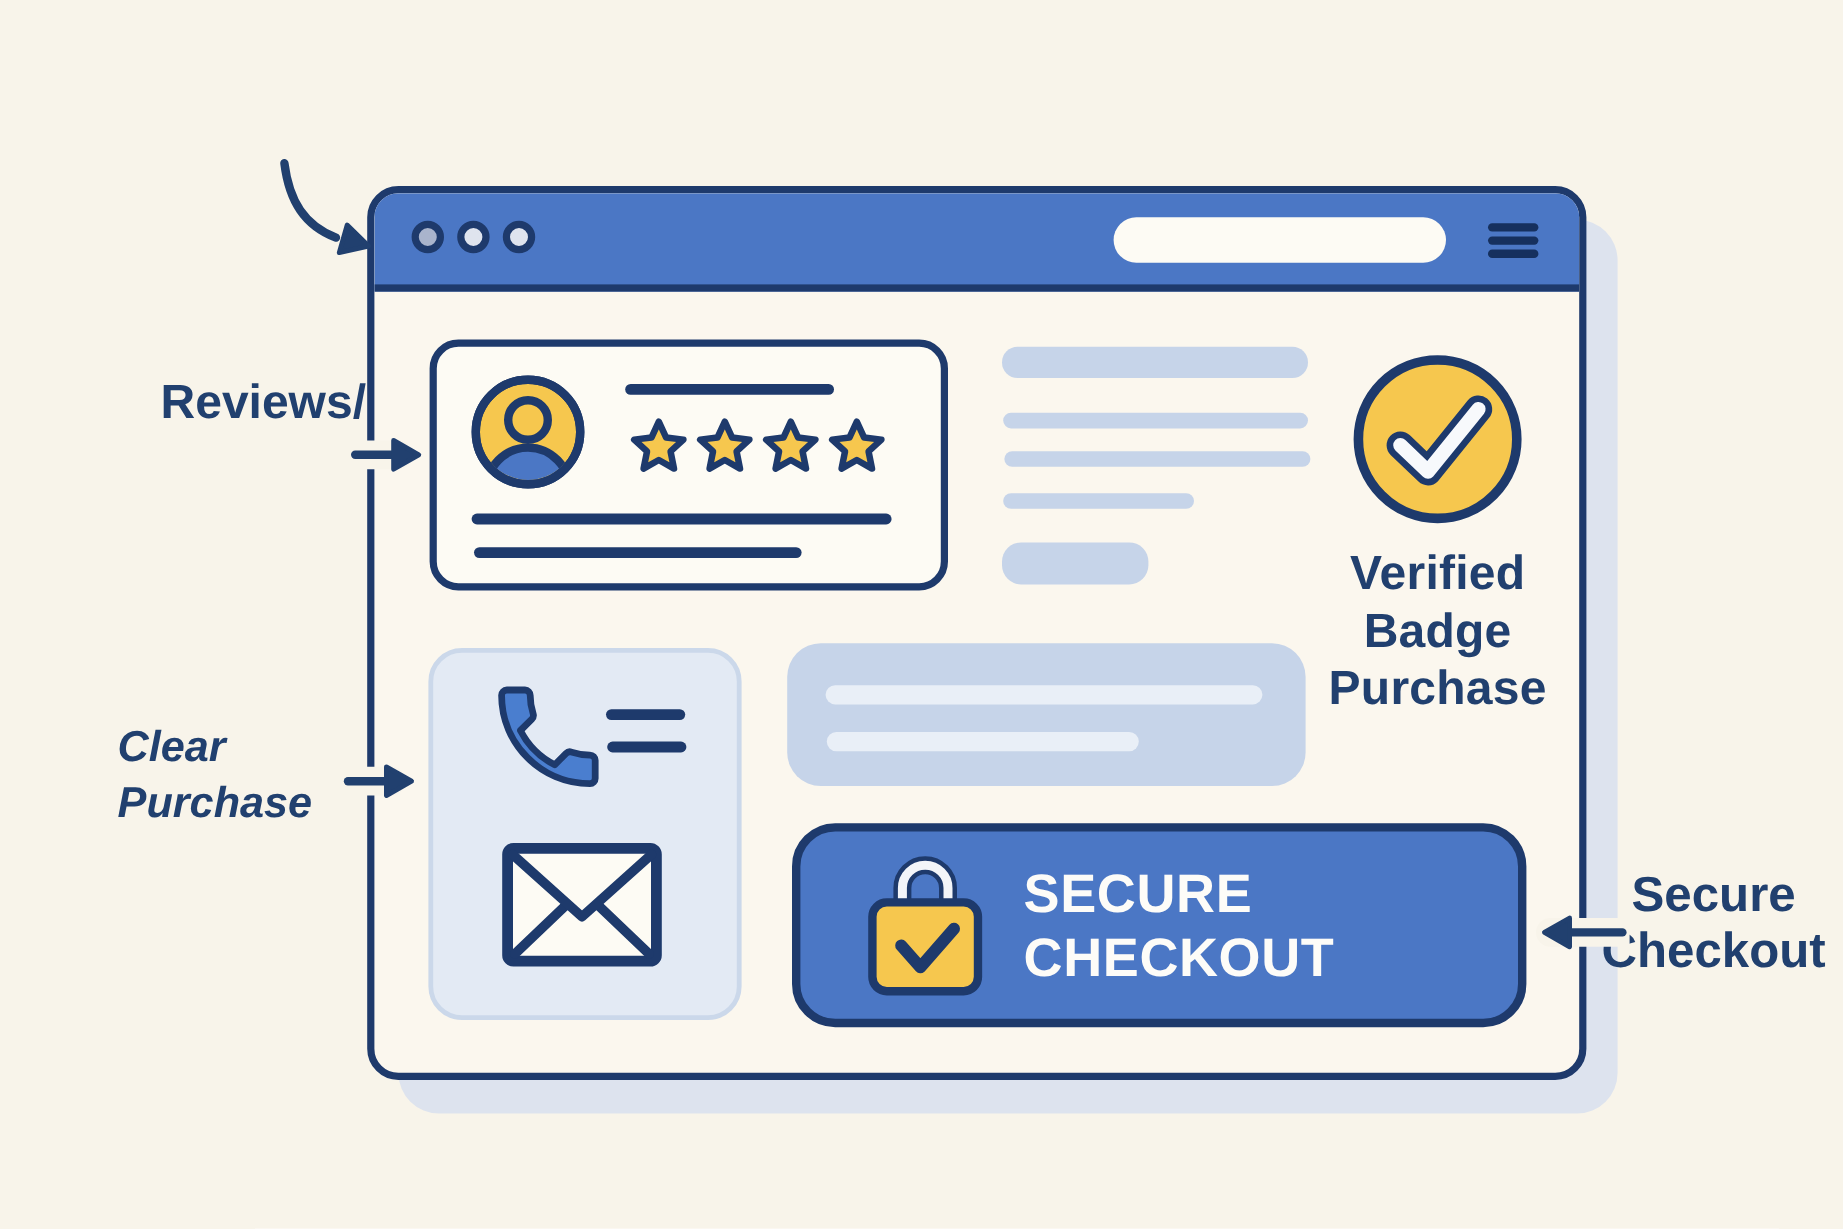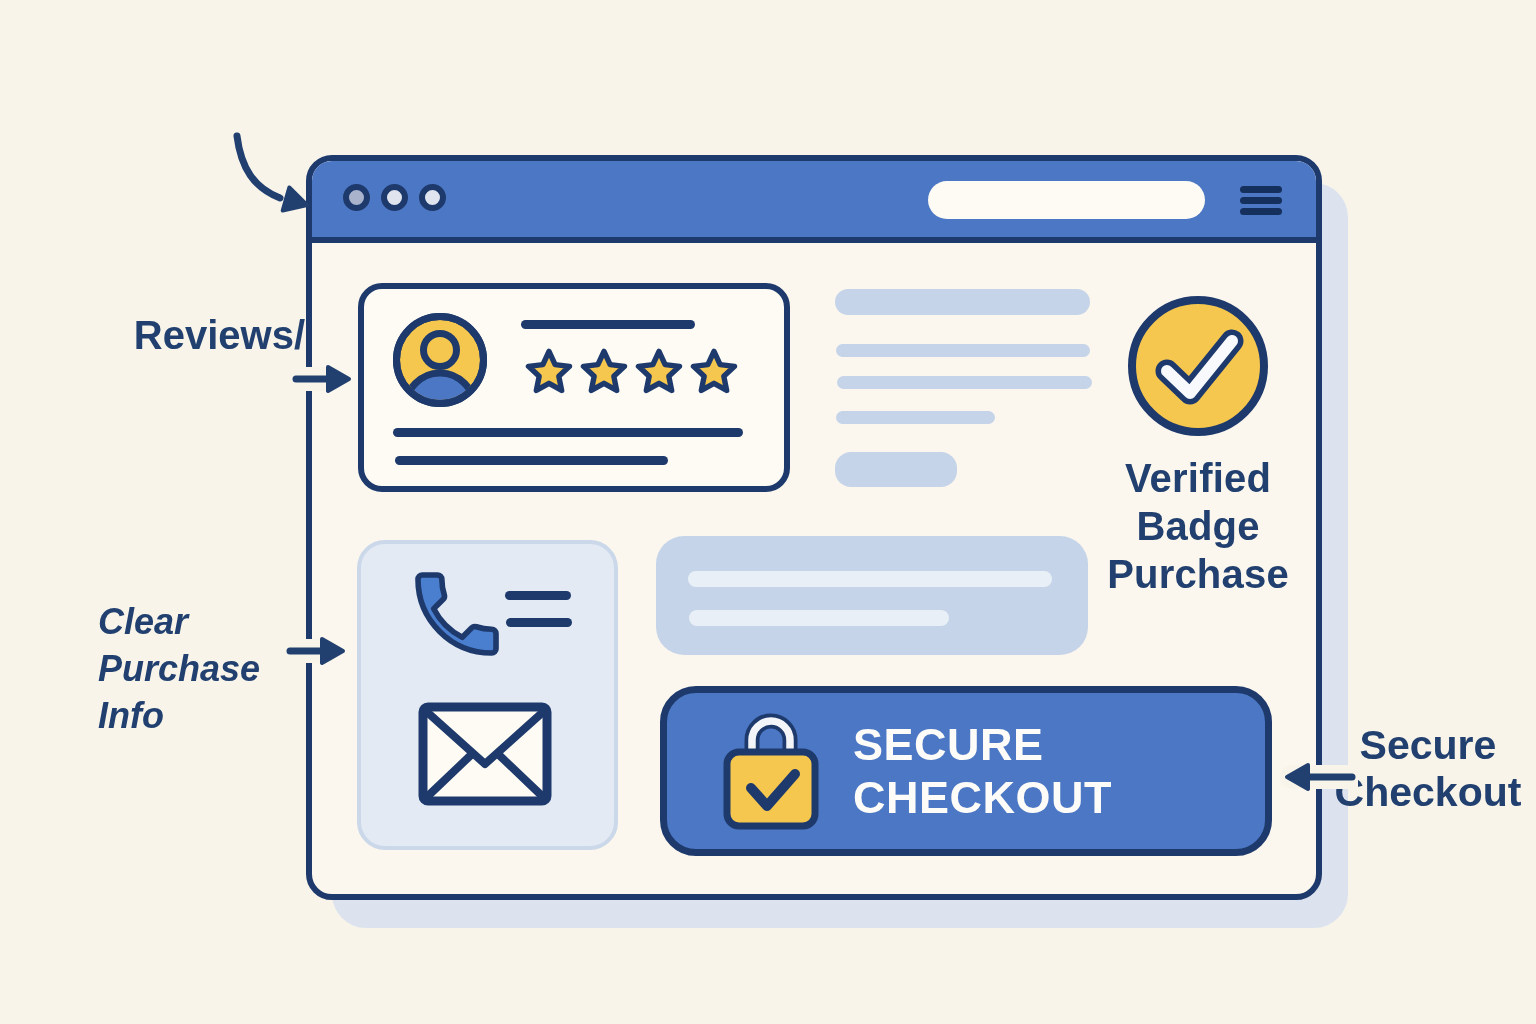--- a/index.html
+++ b/index.html
@@ -238,21 +238,20 @@
   </div>
   <svg class="abs arrow-svg" style="left:288px;top:358px" width="72" height="42" viewBox="0 0 72 42">
     <line x1="8" y1="21" x2="44" y2="21" style="stroke:var(--background);stroke-width:24;stroke-linecap:round"></line>
     <line x1="8" y1="21" x2="38" y2="21" style="stroke:#21406f;stroke-width:7;stroke-linecap:round"></line>
     <path d="M 0,-12 L 21,0 L 0,12 Z" transform="translate(40,21)" style="fill:#21406f;stroke:#21406f;stroke-width:4;stroke-linejoin:round"></path>
   </svg>
 
   <div class="abs label contact-label">
     <div>Clear</div>
     <div>Purchase</div>
-    <div>Info</div>
   </div>
   <svg class="abs arrow-svg" style="left:282px;top:630px" width="72" height="42" viewBox="0 0 72 42">
     <line x1="8" y1="21" x2="44" y2="21" style="stroke:var(--background);stroke-width:24;stroke-linecap:round"></line>
     <line x1="8" y1="21" x2="38" y2="21" style="stroke:#21406f;stroke-width:7;stroke-linecap:round"></line>
     <path d="M 0,-12 L 21,0 L 0,12 Z" transform="translate(40,21)" style="fill:#21406f;stroke:#21406f;stroke-width:4;stroke-linejoin:round"></path>
   </svg>
 
   <div class="abs label secure-label">
     <div>Secure</div>
     <div>Checkout</div>

